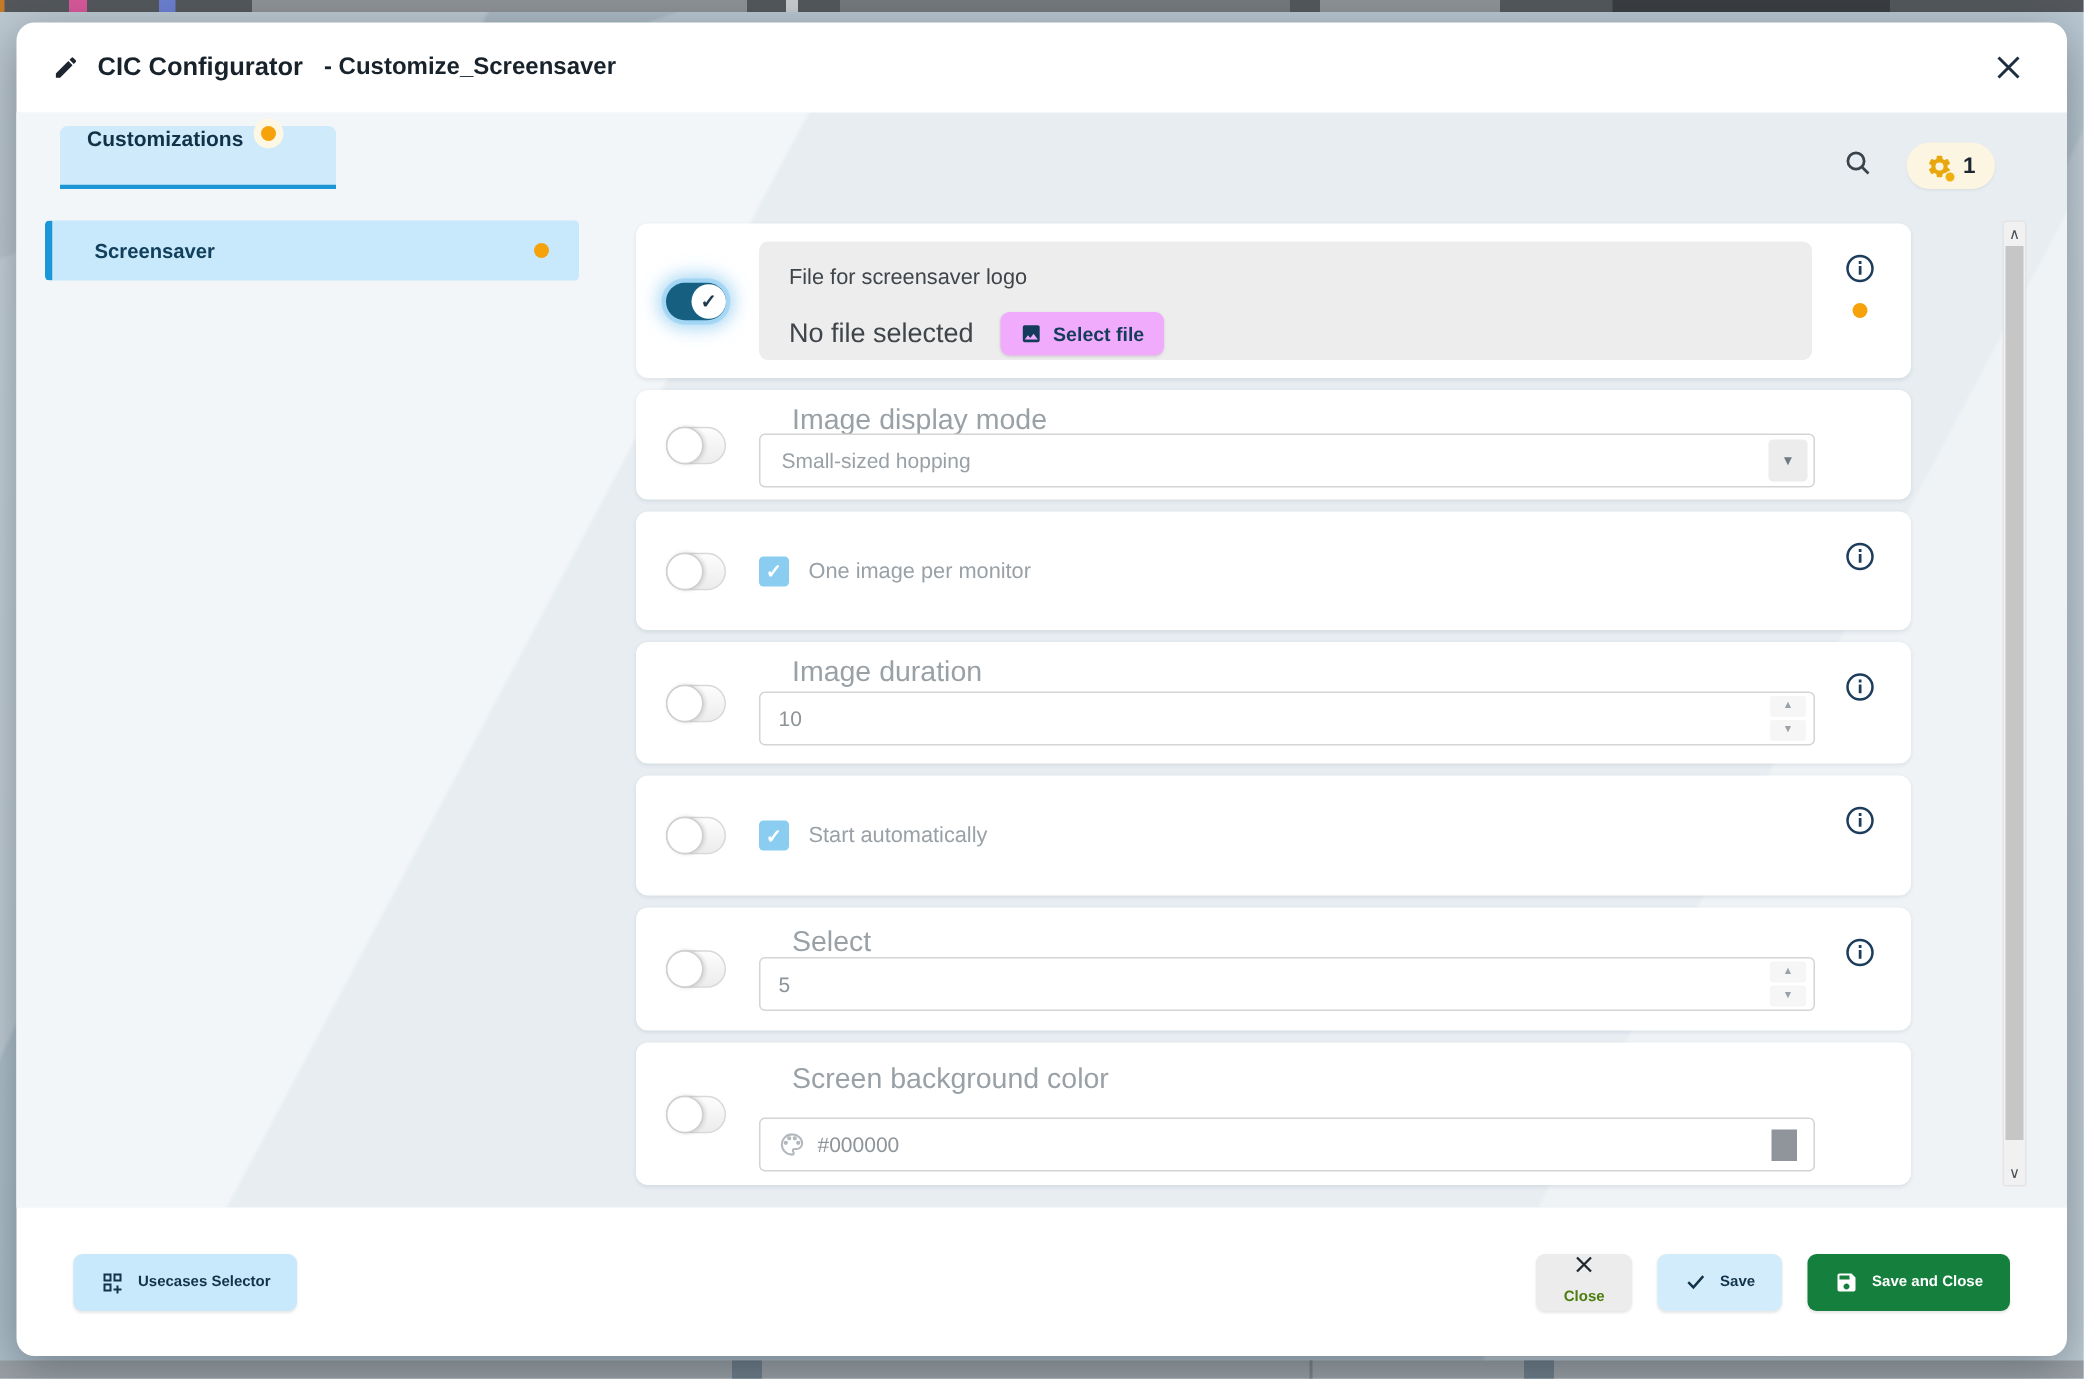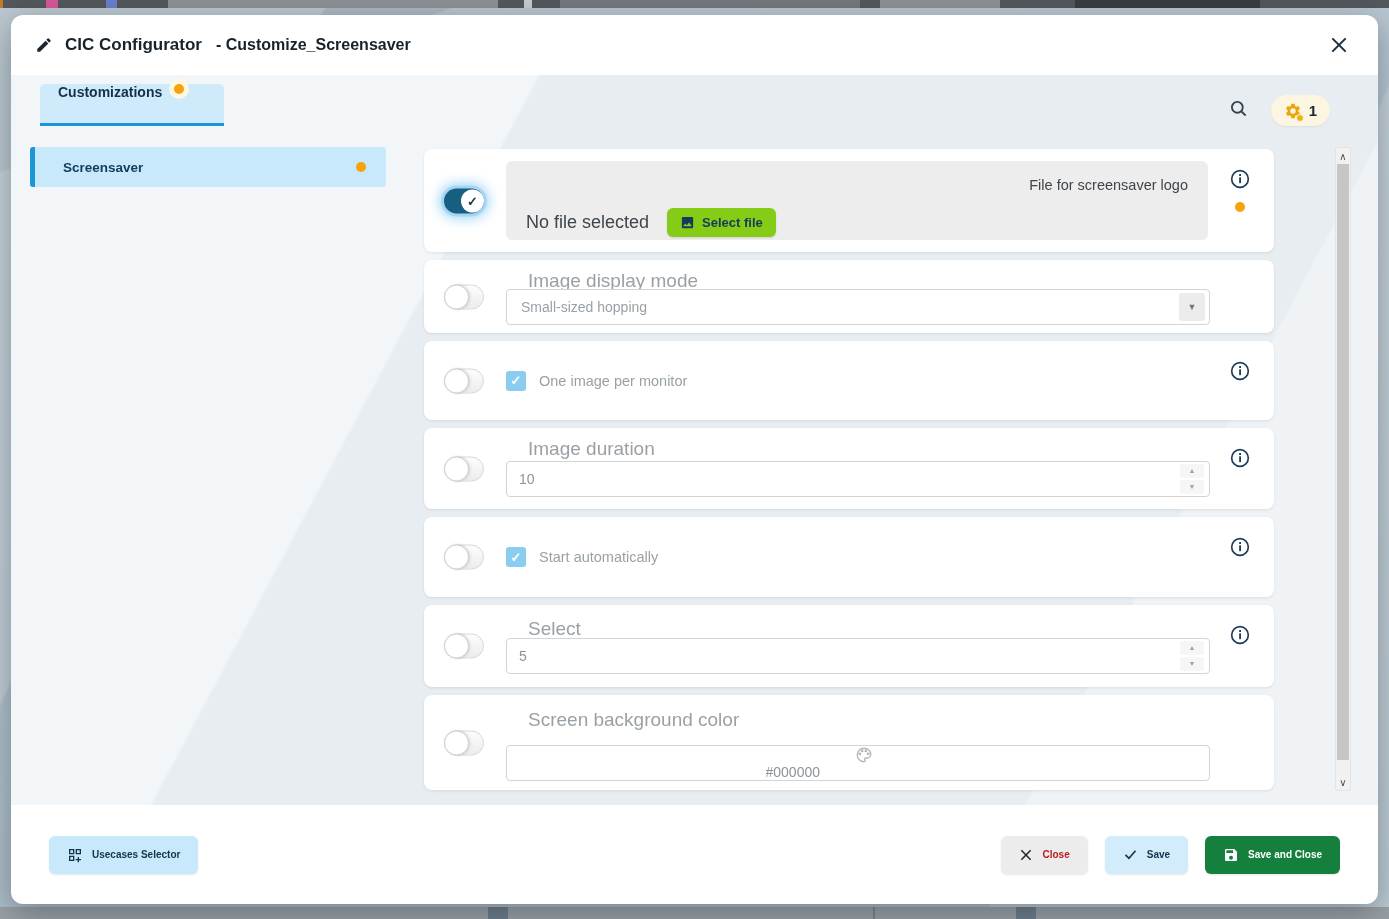--- a/index.html
+++ b/index.html
@@ -92,61 +92,61 @@
   .spin { display:flex; flex-direction:column; gap:2px; margin-right:5px; }
   .spin button { width:24px; height:14px; background:#f6f6f6; border:none; border-radius:2px;
     font-size:7px; color:#9aa2a8; cursor:pointer; line-height:14px; }
   .swatch { width:17px; height:21px; background:#8f959a; margin-right:11px; }
   .palette-ico { margin-left:12px; display:flex; }
   .field.pad-left input { padding-left:8px; }
 
   
   .file-panel { position:absolute; left:82px; right:66px; top:12px; bottom:12px;
     background:#ededed; border-radius:6px; padding:16px 20px; }
-  .file-label { font-size:14.5px; color:#3f454a;text-align:right; }
+  .file-label { font-size:14.5px; color:#3f454a; }
   .file-line { margin-top:15px; display:flex; align-items:center; gap:18px; }
   .file-status { font-size:18px; color:#3f454a; }
-  .select-file-btn { display:flex; align-items:center; gap:7px; background:#84cc16; border:none;
+  .select-file-btn { display:flex; align-items:center; gap:7px; background:#f0abfc; border:none;
     border-radius:6px; height:29px; padding:12px 13px; font-size:13px; font-weight:bold;
     color:#143c5a; cursor:pointer; font-family:"Liberation Sans", sans-serif;
     box-shadow:0 1px 2px rgba(0,0,0,.12); }
 
   .info-btn { position:absolute; right:24px; top:20px; width:20px; height:20px; border:none;
     background:transparent; cursor:pointer; padding:0; }
   .c1 .row-dot { position:absolute; right:29px; top:53px; }
 
   
   .check-line { position:absolute; left:82px; top:50%; transform:translateY(-50%);
     display:flex; align-items:center; gap:13px; }
   .checkbox { width:20px; height:20px; border-radius:3px; background:#8bcdf1; color:#fff;
     font-size:13px; font-weight:bold; display:flex; align-items:center; justify-content:center;
     cursor:pointer; }
   .check-label { font-size:14.5px; color:#9aa1a6; }
 
   .c7 .row-label { top:14px; }
-  .c7 .field { top:50px;flex-direction:column; }
+  .c7 .field { top:50px; }
   .c4 .field, .c6 .field { top:33px; }
   .c6 .row-label { top:13px; }
 
   
   .scrollbar { position:absolute; right:27px; top:72px; bottom:14px; width:16px;
     background:#f1f1f1; border:1px solid #e4e4e4; border-radius:2px; }
   .sb-arrow { position:absolute; left:0; width:14px; height:16px; border:none; background:transparent;
     color:#4a4f54; font-size:10px; cursor:pointer; padding:0; }
   .sb-up { top:0; } .sb-down { bottom:0; }
   .sb-thumb { position:absolute; left:1px; top:16px; bottom:30px; width:12px; background:#c6c6c6; }
 
   
   .modal-footer { position:absolute; left:0; bottom:0; right:0; height:99px; display:flex;
     align-items:center; padding:0 38px; }
   .btn { display:flex; align-items:center; gap:9px; height:38px; border:none; border-radius:6px;
     padding:0 18px; font-size:10px; font-weight:bold; cursor:pointer;
     font-family:"Liberation Sans", sans-serif; box-shadow:0 1px 2px rgba(0,0,0,.10); }
   .btn-usecases { background:#c8e8fb; color:#13334a; }
-  .btn-close { background:#ececec; color:#b91c1c; margin-left:auto; }
+  .btn-close { background:#ececec; color:#4d7c0f; margin-left:auto;flex-direction:column; }
   .btn-save { background:#d3ecfb; color:#13334a; margin-left:17px; }
   .btn-savec { background:#15803d; color:#fff; margin-left:17px; }
 </style>
 </head>
 <body>
 
 <div class="backdrop">
   <div class="top-strip">
     <i style="left:0;width:3px;background:#c77b2a"></i>
     <i style="left:46px;width:12px;background:#d8589a"></i>

